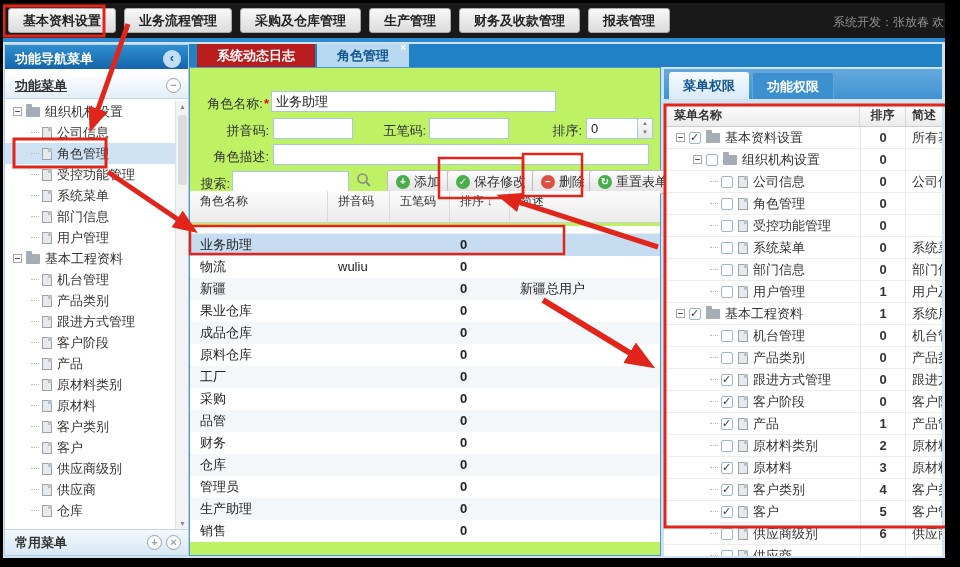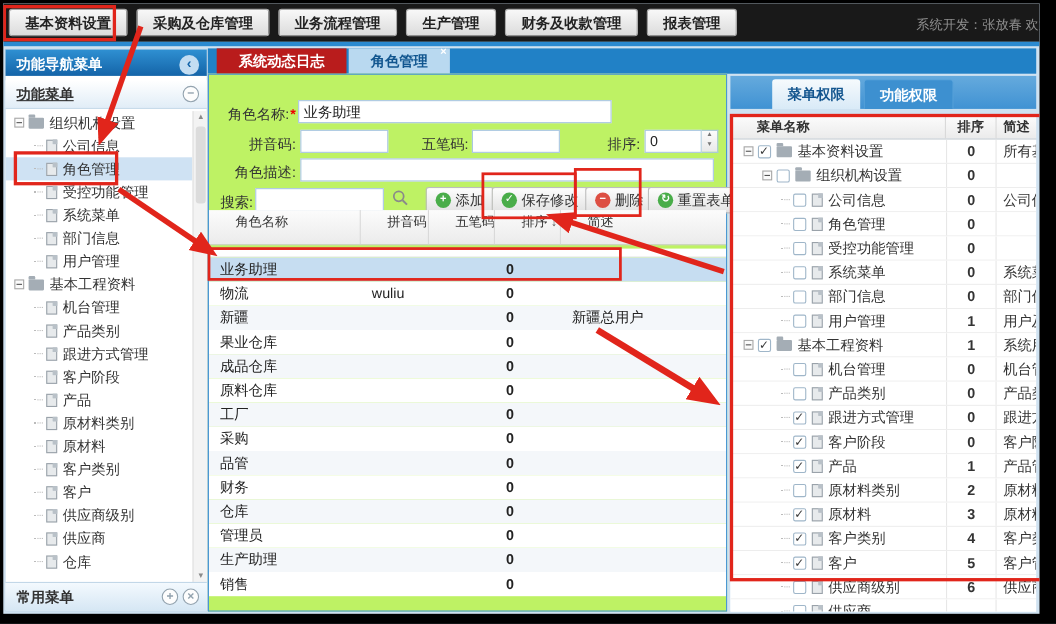--- a/index.html
+++ b/index.html
@@ -60,34 +60,34 @@
               font-size:6px; color:#777; text-align:center; line-height:9px; }
   .magicon { position:absolute; width:16px; height:16px; }
   .fbtn { position:absolute; height:24px; display:flex; align-items:center; gap:4px; padding:0 8px; font-size:13px; color:#333;
           background:linear-gradient(#fdfdfd,#e2e2e2); border:1px solid #bdbdbd; border-radius:3px; white-space:nowrap; }
   .bic { width:14px; height:14px; border-radius:50%; color:#fff; font-size:10px; font-weight:bold; text-align:center; line-height:14px; flex:none; }
   .bic.green { background:#49ad49; } .bic.red { background:#dd4f43; }
   .splitter { position:absolute; left:0; top:129px; width:470px; height:7px; background:linear-gradient(#4a9bd8,#2076ba); }
   .notch { position:absolute; left:208px; top:0; width:36px; height:7px; background:#8cc0e8; color:#eef6fc; font-size:6px; line-height:7px; text-align:center; }
   .mtable-hdr { position:absolute; left:0; top:123px; width:470px; height:32px; background:linear-gradient(#fcfcfc,#ebebeb);
                 border-bottom:1px solid #cfcfcf; display:flex; font-size:12px; font-weight:normal; color:#333; }
-  .hcell { border-right:1px solid #d9d9d9; padding-left:24px; line-height:21px; white-space:nowrap; overflow:hidden; }
+  .hcell { border-right:1px solid #d9d9d9; padding-left:10px; line-height:21px; white-space:nowrap; overflow:hidden; }
   .sorticon { font-size:11px; color:#555; margin-left:3px; }
   .mtable-filter { position:absolute; left:0; top:158px; width:470px; height:8px; background:#fff; border-bottom:1px solid #ececec; }
   .mtable-rows { position:absolute; left:0; top:166px; width:470px; height:321px; overflow:hidden; }
   .mrow { height:22px; display:flex; font-size:13px; color:#222; background:#fff; }
   .mrow.alt { background:#f4f7fa; }
   .mrow.sel { background:#c6ddf1; }
   .mc { padding-left:10px; line-height:22px; white-space:nowrap; overflow:hidden; flex:none; }
   .w-name { width:138px; } .w-pinyin { width:62px; } .w-wubi { width:60px; } .w-sort { width:60px; } .w-desc { width:147px; }
   .mc-sort { font-weight:bold; }
 
   
   .rtabs { position:absolute; left:661px; top:66px; width:278px; height:30px; background:linear-gradient(#65aadd,#4092d3); display:flex; padding:3px 0 0 5px; }
-  .rtab { height:27px; line-height:27px; padding:0 14px; font-size:13px; font-weight:bold; border-radius:3px 3px 0 0;margin-left:33px; }
+  .rtab { height:27px; line-height:27px; padding:0 14px; font-size:13px; font-weight:bold; border-radius:3px 3px 0 0; }
   .rtab.active { background:linear-gradient(#f6fafd,#d9eaf7); color:#14568f; }
   .rtab.inactive { background:#3d90d0; color:#fff; margin-left:3px; border:1px solid #5ea6dc; border-bottom:none; }
   .rgrid-hdr { position:absolute; left:661px; top:102px; width:278px; height:22px; background:linear-gradient(#fcfcfc,#ebebeb);
                border-bottom:1px solid #cfcfcf; display:flex; font-size:12px; font-weight:bold; color:#333; }
   .rgrid-rows { position:absolute; left:661px; top:124px; width:278px; height:429px; background:#fff; overflow:hidden; }
   .rrow { height:22px; display:flex; border-bottom:1px solid #ededed; background:#fff; font-size:13px; color:#333; }
   .rname { width:196px; display:flex; align-items:center; white-space:nowrap; overflow:hidden; flex:none; }
   .rsort { width:46px; line-height:21px; text-align:center; border-left:1px solid #e7e7e7; border-right:1px solid #e7e7e7; flex:none; font-weight:bold; }
   .rdesc { flex:1; line-height:21px; padding-left:6px; white-space:nowrap; overflow:hidden; }
   .rcb { width:12px; height:12px; border:1px solid #9fb6c9; border-radius:2px; background:#fff; position:relative; margin-right:5px; flex:none; }
@@ -98,22 +98,22 @@
   .anno { position:absolute; left:-3px; top:-3px; width:960px; height:567px; pointer-events:none; z-index:50; }
 </style>
 </head>
 <body>
 
 <div class="app">
 
   <div class="topbar">
     <div class="topmenu">
         <div class="topbtn">基本资料设置</div>
+        <div class="topbtn">业务流程管理</div>
         <div class="topbtn">采购及仓库管理</div>
-        <div class="topbtn">业务流程管理</div>
         <div class="topbtn">生产管理</div>
         <div class="topbtn">财务及收款管理</div>
         <div class="topbtn">报表管理</div>
       </div>
     <div class="sysinfo">系统开发：张放春 欢迎您</div>
   </div>
   <div class="blueline"></div>
 
   <div class="sidebar">
     <div class="sb-header">

